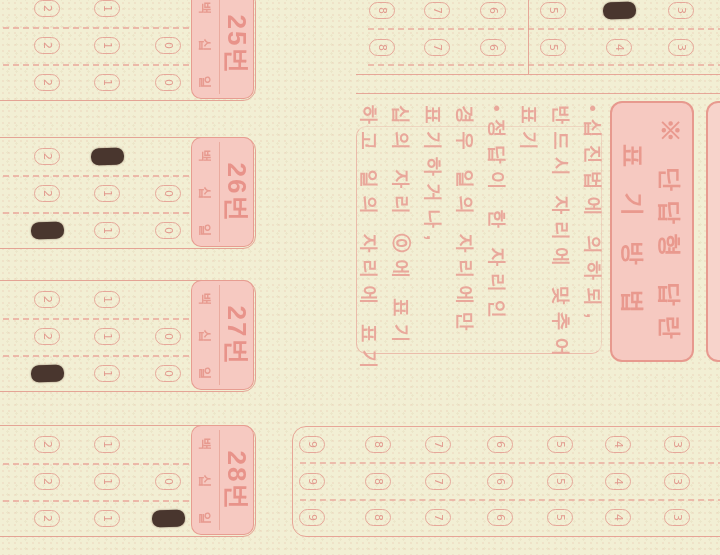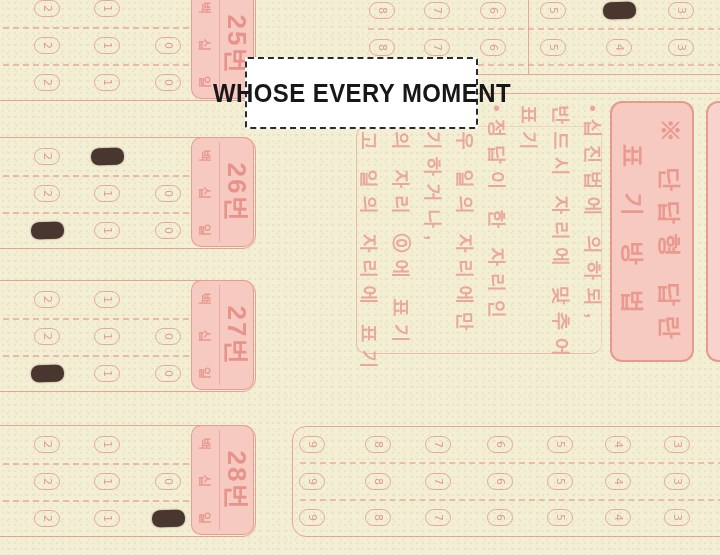--- a/index.html
+++ b/index.html
@@ -368,17 +368,14 @@
         <span>5</span>
       </div>
       <div class="pill" style="left: 618px; top: 517px;">
         <span>4</span>
       </div>
       <div class="pill" style="left: 677px; top: 517px;">
         <span>3</span>
       </div>
     </div>
 
-  <div class="caption">
-    <span>WHOSE EVERY MOMENT</span>
-  </div>
 
 </div>
 
 </body></html>

